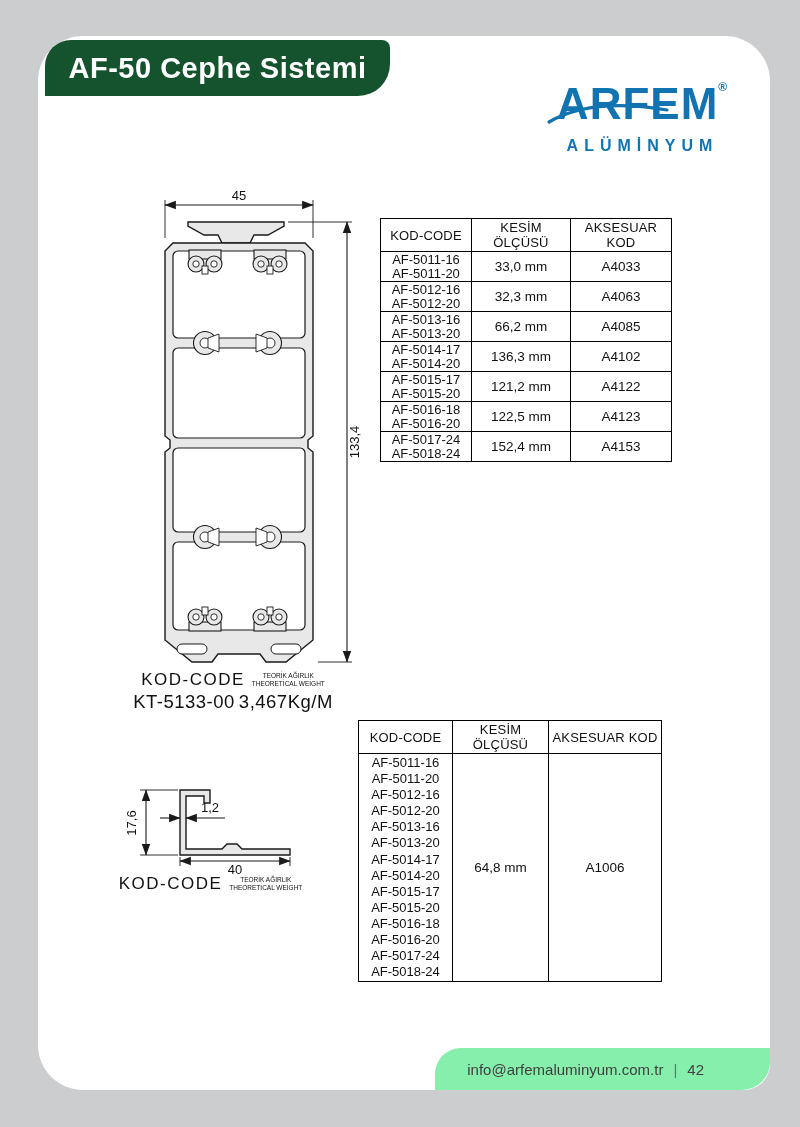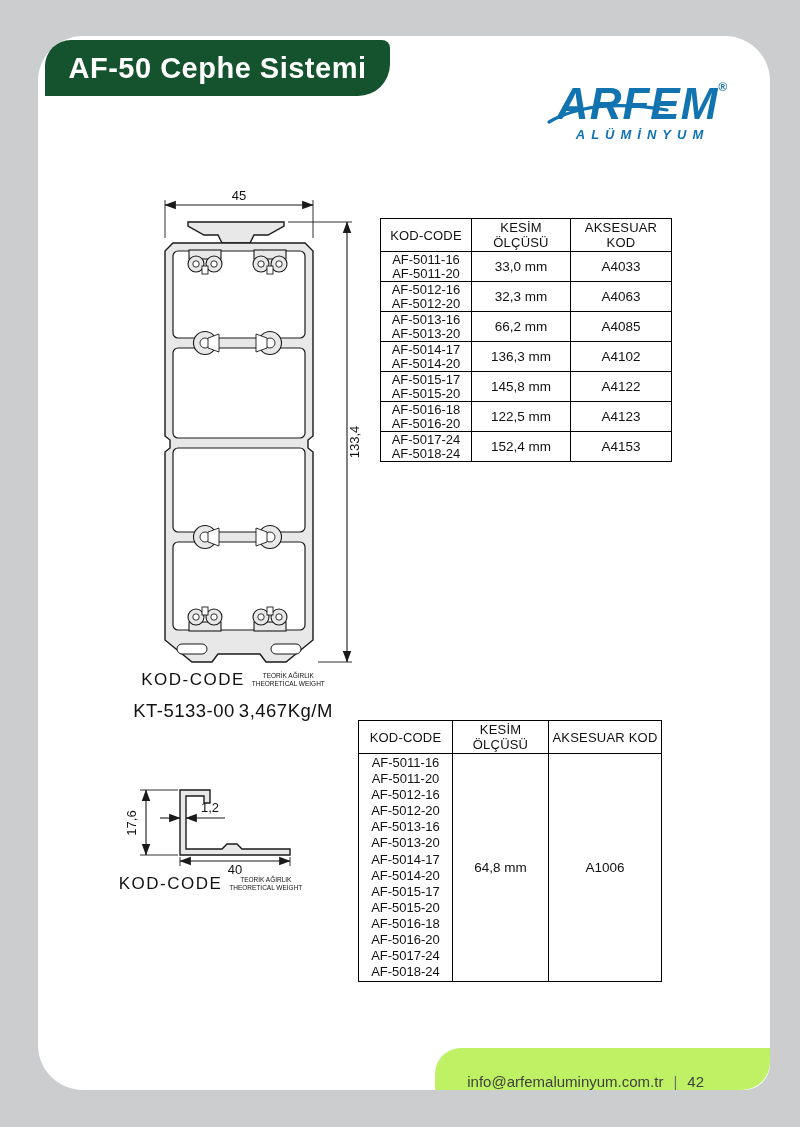--- a/index.html
+++ b/index.html
@@ -4,53 +4,53 @@
 <style>
   * { margin:0; padding:0; box-sizing:border-box; }
   body { background:#cbcdce; font-family:"Liberation Sans", sans-serif; }
   .page { position:relative; width:800px; height:1127px; background:#cbcdce; overflow:hidden; }
   .card { position:absolute; left:38px; top:36px; width:732px; height:1054px;
           background:#ffffff; border-radius:45px 45px 26px 45px; }
   .banner { position:absolute; left:45px; top:40px; width:345px; height:56px;
             background:#14532d; border-radius:26px 8px 32px 0;
             color:#ffffff; font-size:29px; font-weight:bold; text-align:center;
             line-height:56px; letter-spacing:0.5px; }
-  .logo { position:absolute; left:535px; top:64px; width:215px; text-align:center; color:#1173b0;font-style:italic; }
+  .logo { position:absolute; left:535px; top:64px; width:215px; text-align:center; color:#1173b0; }
   .logo-brand { font-size:44px; font-weight:bold; letter-spacing:1px; line-height:46px; position:relative; z-index:2; }
   .logo-reg { font-size:12px; vertical-align:28px; font-weight:bold; }
-  .logo-sub { font-size:13px; font-weight:bold; letter-spacing:6px; margin-top:0; }
+  .logo-sub { font-size:16px; font-weight:bold; letter-spacing:6px; margin-top:10px; }
   .logo-swoosh { position:absolute; left:0; top:16px; z-index:3; pointer-events:none; }
 
   
   svg text { font-family:"Liberation Sans", sans-serif; font-size:13px; fill:#111111; }
   .outline { fill:#e8e8e8; stroke:#1a1a1a; stroke-width:1.4; }
   .chamber { fill:#ffffff; stroke:#1a1a1a; stroke-width:1.2; }
   .whitebit { fill:#ffffff; stroke:#1a1a1a; stroke-width:1; }
   .dimline { stroke:#1a1a1a; stroke-width:1.1; marker-start:url(#arr); marker-end:url(#arr); }
   .dimarrow { stroke:#1a1a1a; stroke-width:1.1; marker-end:url(#arr); }
   .ext { stroke:#1a1a1a; stroke-width:0.9; }
 
   .kodblock { position:absolute; color:#111; text-align:center; }
   .kodline { display:flex; justify-content:center; align-items:flex-start; gap:7px; }
   .kod-big { font-size:17px; letter-spacing:1.5px; white-space:nowrap; }
   .wsmall { font-size:6.5px; line-height:7.5px; text-align:center; padding-top:2px; white-space:nowrap; }
-  .codeline { font-size:18.5px; letter-spacing:0.5px; white-space:nowrap; margin-top:10px; }
+  .codeline { font-size:18.5px; letter-spacing:0.5px; white-space:nowrap; margin-top:1px; }
   .codeline span { padding:0 2px; }
 
   table.spec { position:absolute; border-collapse:collapse; background:#fff;
                font-size:13px; color:#111; table-layout:fixed; }
   table.spec th, table.spec td { border:1.6px solid #000; text-align:center; vertical-align:middle; padding:1px 0; }
   table.spec th { font-weight:normal; font-size:13px; height:18px; letter-spacing:0.2px; }
   .codes2 div { line-height:13.5px; font-size:13px; white-space:nowrap; }
   .mm { font-size:13.5px;margin-top:8px; }
   .codelist div { line-height:16.1px; font-size:13px; white-space:nowrap; }
 
   .footer-band { position:absolute; left:435px; top:1048px; width:335px; height:42px;
-                 background:#bef264; border-radius:26px 0 28px 0;
-                 display:flex; align-items:flex-end; justify-content:flex-end;
+                 background:#86efac; border-radius:26px 0 28px 0;
+                 display:flex; align-items:center; justify-content:flex-end;
                  padding-right:66px; color:#3f3f3f; font-size:15px; }
   .footer-sep { margin:0 10px; color:#6e6e6e; }
 </style>
 </head>
 <body>
 
 <div class="page">
   <div class="card"></div>
 
   <div class="banner">AF-50 Cephe Sistemi</div>
@@ -171,21 +171,21 @@
             <div>AF-5014-20</div>
           </td>
       <td class="mm">136,3 mm</td>
       <td class="mm">A4102</td>
     </tr>
     <tr style="height:29px">
       <td class="codes2">
             <div>AF-5015-17</div>
             <div>AF-5015-20</div>
           </td>
-      <td class="mm">145,8 mm</td>
+      <td class="mm">121,2 mm</td>
       <td class="mm">A4122</td>
     </tr>
     <tr style="height:29px">
       <td class="codes2">
             <div>AF-5016-18</div>
             <div>AF-5016-20</div>
           </td>
       <td class="mm">122,5 mm</td>
       <td class="mm">A4123</td>
     </tr>

